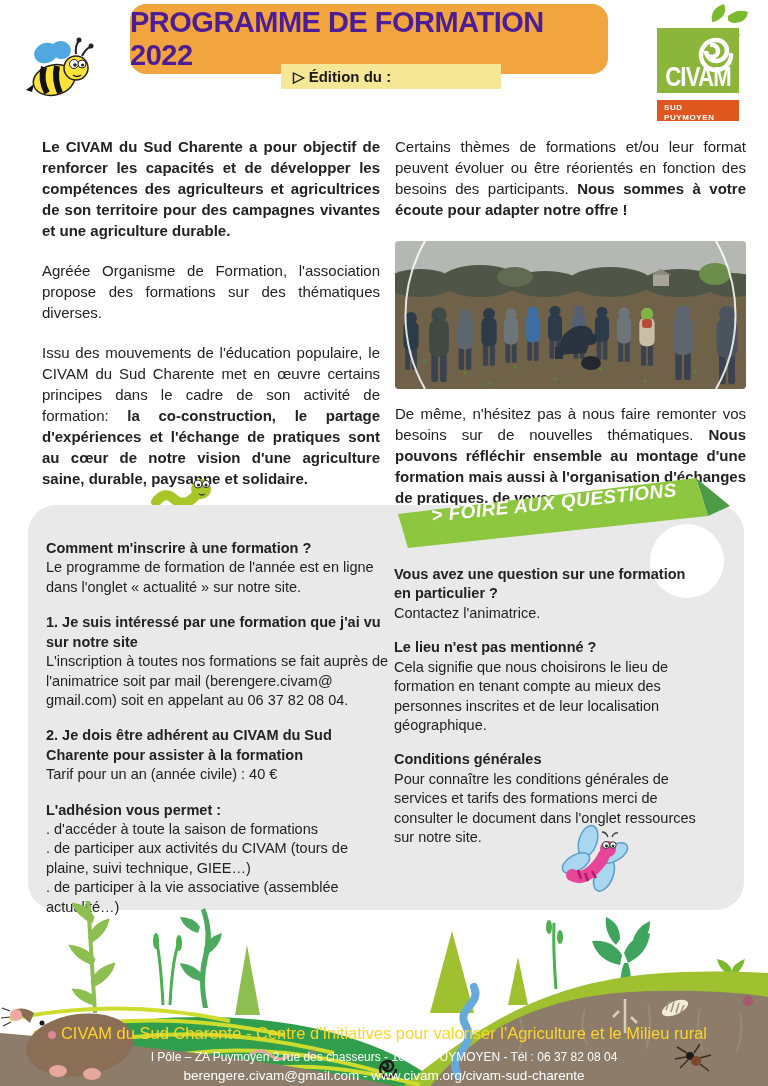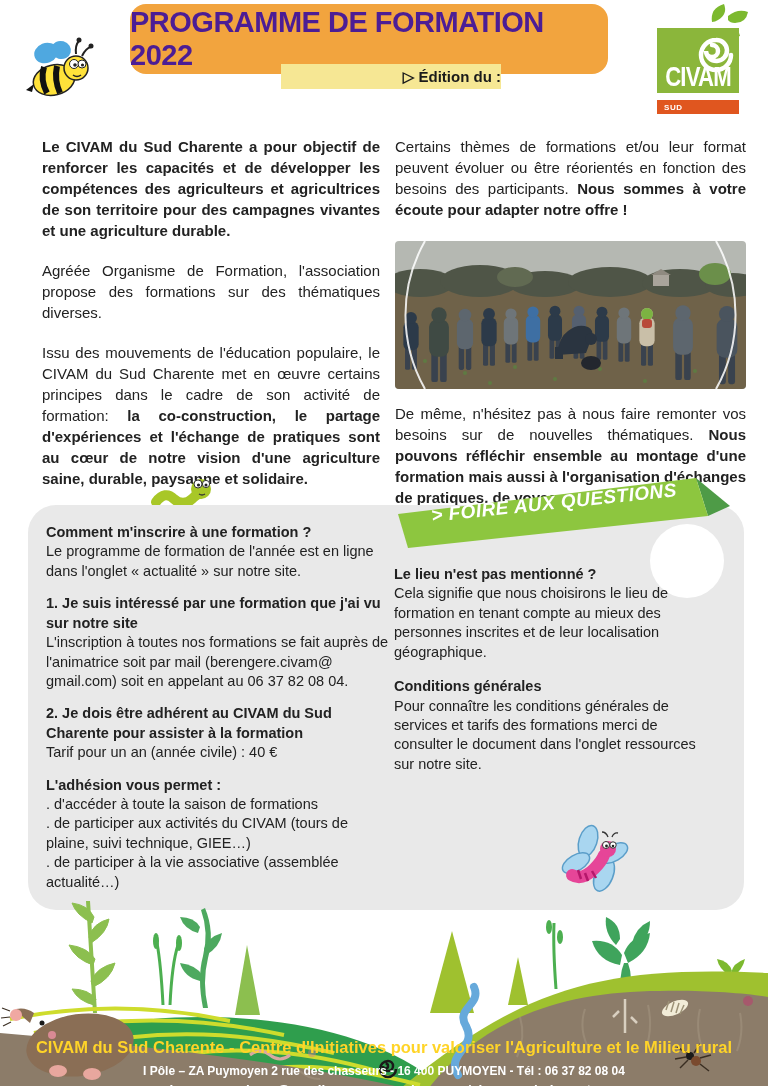--- a/index.html
+++ b/index.html
@@ -3,52 +3,52 @@
 <meta charset="utf-8">
 <style>
   html,body{margin:0;padding:0;background:#fff;}
   .page{position:relative;width:768px;height:1086px;background:#fff;overflow:hidden;
         font-family:"Liberation Sans",sans-serif;color:#222;}
   
   .banner{position:absolute;left:130px;top:4px;width:478px;height:70px;background:#F2A43E;
           border-radius:16px;display:flex;align-items:center;justify-content:center;}
   .banner span{color:#4c1d95;font-size:29px;font-weight:bold;letter-spacing:-.5px;}
   .edition{position:absolute;left:281px;top:64px;width:220px;height:25px;background:#F6E794;
-           display:flex;align-items:center;font-size:15px;font-weight:bold;color:#1a1a1a;padding-left:12px;box-sizing:border-box;justify-content:flex-end;}
+           display:flex;align-items:center;font-size:15px;font-weight:bold;color:#1a1a1a;padding-left:12px;box-sizing:border-box;}
   .bee{position:absolute;left:24px;top:36px;width:70px;height:70px;}
   .logo{position:absolute;left:654px;top:2px;width:100px;height:122px;}
   .logo .box{position:absolute;left:3px;top:26px;width:82px;height:65px;background:#8BB63B;}
   .logo .civam{position:absolute;left:0;bottom:2px;width:100%;text-align:center;color:#fff;
         font-weight:bold;font-size:27px;transform:scaleX(.82);letter-spacing:-1px;line-height:1;}
-  .logo .strip{position:absolute;left:3px;top:98px;width:82px;height:14px;background:#E0561F;
+  .logo .strip{position:absolute;left:3px;top:98px;width:82px;height:21px;background:#E0561F;
         color:#fff;font-size:8px;font-weight:bold;line-height:1.25;padding:3px 12px 0 7px;box-sizing:border-box;letter-spacing:.6px;}
   .logo svg.sprout{position:absolute;left:40px;top:0;width:60px;height:62px;}
   
   .intro{position:absolute;left:42px;top:136px;width:704px;display:flex;gap:15px;}
   .col-l{width:348px;} .col-r{width:351px;}
   .intro p{margin:0 0 19px 0;font-size:15px;line-height:1.4;text-align:justify;}
   .b{font-weight:bold;}
   .photo{width:351px;height:148px;border-radius:4px;overflow:hidden;margin:2px 0 10px 0;}
   
   .graybox{position:absolute;left:28px;top:505px;width:716px;height:405px;background:#E9E9E9;border-radius:28px;}
   .gb-left{position:absolute;left:18px;top:18px;width:346px;font-size:14.5px;line-height:1.34;}
   .gb-left .blk{margin-bottom:13px;}
-  .gb-left .t{font-weight:bold;}
+  .gb-left .t{font-weight:bold;margin-top:16px;}
   .gb-right{position:absolute;left:366px;top:60px;width:312px;font-size:14.5px;line-height:1.34;}
   .gb-right .item{margin-bottom:15px;}
   .gb-right .t{font-weight:bold;}
   .circle{position:absolute;left:622px;top:19px;width:74px;height:74px;border-radius:50%;background:#fff;}
   .faq-ribbon{position:absolute;left:398px;top:478px;width:340px;height:72px;}
   .faq-text{position:absolute;left:404px;top:492px;width:300px;text-align:center;
             transform:rotate(-6deg);color:#fff;font-weight:bold;font-style:italic;font-size:19px;letter-spacing:.5px;}
   .caterpillar{position:absolute;left:150px;top:470px;width:66px;height:40px;}
   .dragonfly{position:absolute;left:530px;top:318px;width:74px;height:74px;}
   
   .scene{position:absolute;left:0;top:893px;width:768px;height:193px;}
-  .f-line{position:absolute;left:0;width:768px;text-align:center;font-weight:bold;margin-top:14px;}
+  .f-line{position:absolute;left:0;width:768px;text-align:center;font-weight:normal;}
   .f1{top:1024px;color:#FFD428;font-size:16.5px;}
   .f2{top:1050px;color:#fff;font-size:12px;}
   .f3{top:1068px;color:#fff;font-size:13.5px;}
 </style>
 </head>
 <body>
 
 <div class="page">
 
   <div class="banner">
@@ -196,20 +196,24 @@
       <div class="blk">
         <div class="t">L'adhésion vous permet :</div>
         <div>. d'accéder à toute la saison de formations</div>
         <div>. de participer aux activités du CIVAM (tours de plaine, suivi technique, GIEE…)</div>
         <div>. de participer à la vie associative (assemblée actualité…)</div>
       </div>
     </div>
 
     <div class="gb-right">
       <div class="item">
+        <div class="t">Vous avez une question sur une formation en particulier ?</div>
+        <div>Contactez l'animatrice.</div>
+      </div>
+      <div class="item">
         <div class="t">Le lieu n'est pas mentionné ?</div>
         <div>Cela signifie que nous choisirons le lieu de formation en tenant compte au mieux des personnes inscrites et de leur localisation géographique.</div>
       </div>
       <div class="item">
         <div class="t">Conditions générales</div>
         <div>Pour connaître les conditions générales de services et tarifs des formations merci de consulter le document dans l'onglet ressources sur notre site.</div>
       </div>
     </div>
 
     <svg class="dragonfly" viewBox="0 0 74 74">

